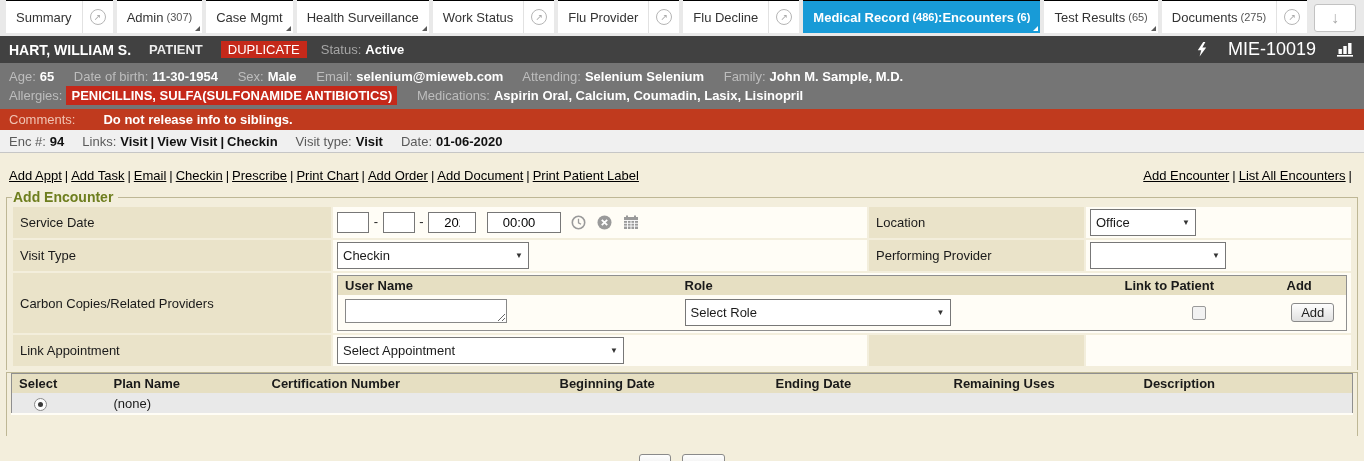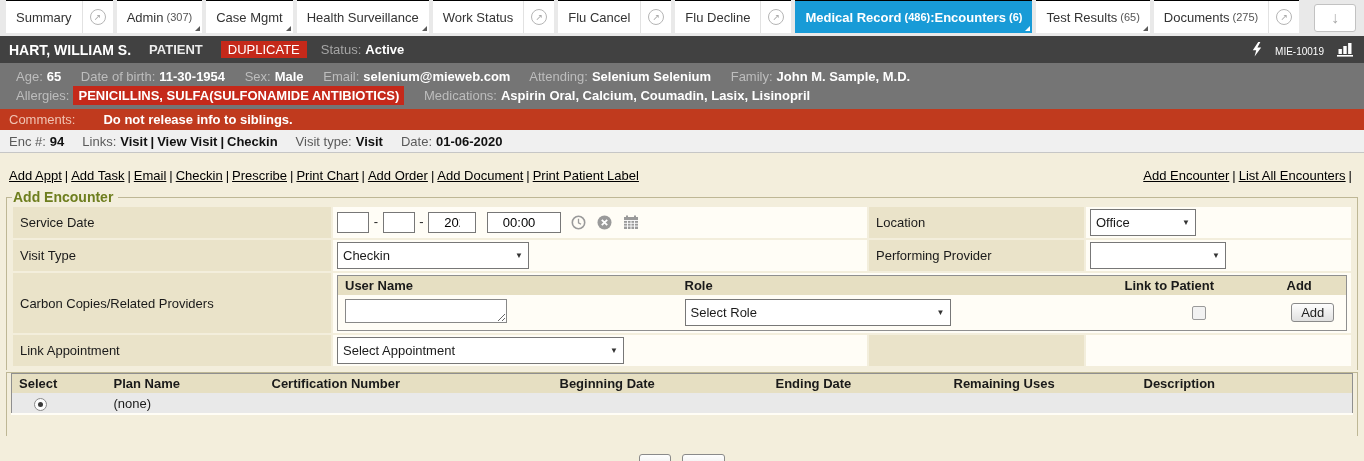--- a/index.html
+++ b/index.html
@@ -20,24 +20,24 @@
   .tab.active .corner{border-bottom-color:#fff}
   .dlbtn{margin:0 2px 4px auto;width:42px;height:28px;background:#fff;border:1px solid #c2c2c2;border-radius:3px;display:flex;align-items:center;justify-content:center;color:#a9a9a9;font-weight:bold;font-size:16px;cursor:pointer}
 
   
   .namebar{height:27px;background:#414141;color:#fff;display:flex;align-items:center;padding:4px 9px}
   .pname{font-weight:bold;font-size:14px;margin-right:18px}
   .ptype{font-weight:bold;margin-right:18px;color:#ececec}
   .dup{background:#c5291a;color:#fff;font-weight:normal;padding:1px 7px;margin-right:14px}
   .stat-label{color:#a5a5a5;margin-right:4px}
   .stat-val{font-weight:bold}
-  .namebar-right{margin-left:auto;display:flex;align-items:flex-end;gap:13px;font-size:10px}
-
-  
-  .demo{background:#757575;color:#fff;padding:4px 16px;line-height:19px}
+  .namebar-right{margin-left:auto;display:flex;align-items:center;gap:21px;font-size:18px}
+
+  
+  .demo{background:#757575;color:#fff;padding:4px 9px;line-height:19px}
   .demo .lbl{color:#bdbdbd;margin-right:4px}
   .demo .val{font-weight:bold;margin-right:16px}
   .allergy{background:#c5291a;padding:0 5px;font-weight:bold;margin-right:16px;display:inline-block}
 
   
   .comments{background:#c03a1e;color:#fff;height:21px;display:flex;align-items:center;padding:0 9px}
   .comments .lbl{color:#f0c3b3;margin-right:28px}
   .comments .val{font-weight:bold}
 
   
@@ -129,21 +129,21 @@
     <span class="tab-label">
         <span>Work Status</span>
         <span class="cnt"></span>
       </span>
     <span class="tab-ic">
         <span class="circ">↗</span>
       </span>
   </div>
   <div class="tab">
     <span class="tab-label">
-        <span>Flu Cancel</span>
+        <span>Flu Provider</span>
         <span class="cnt"></span>
       </span>
     <span class="tab-ic">
         <span class="circ">↗</span>
       </span>
   </div>
   <div class="tab">
     <span class="tab-label">
         <span>Flu Decline</span>
         <span class="cnt"></span>

